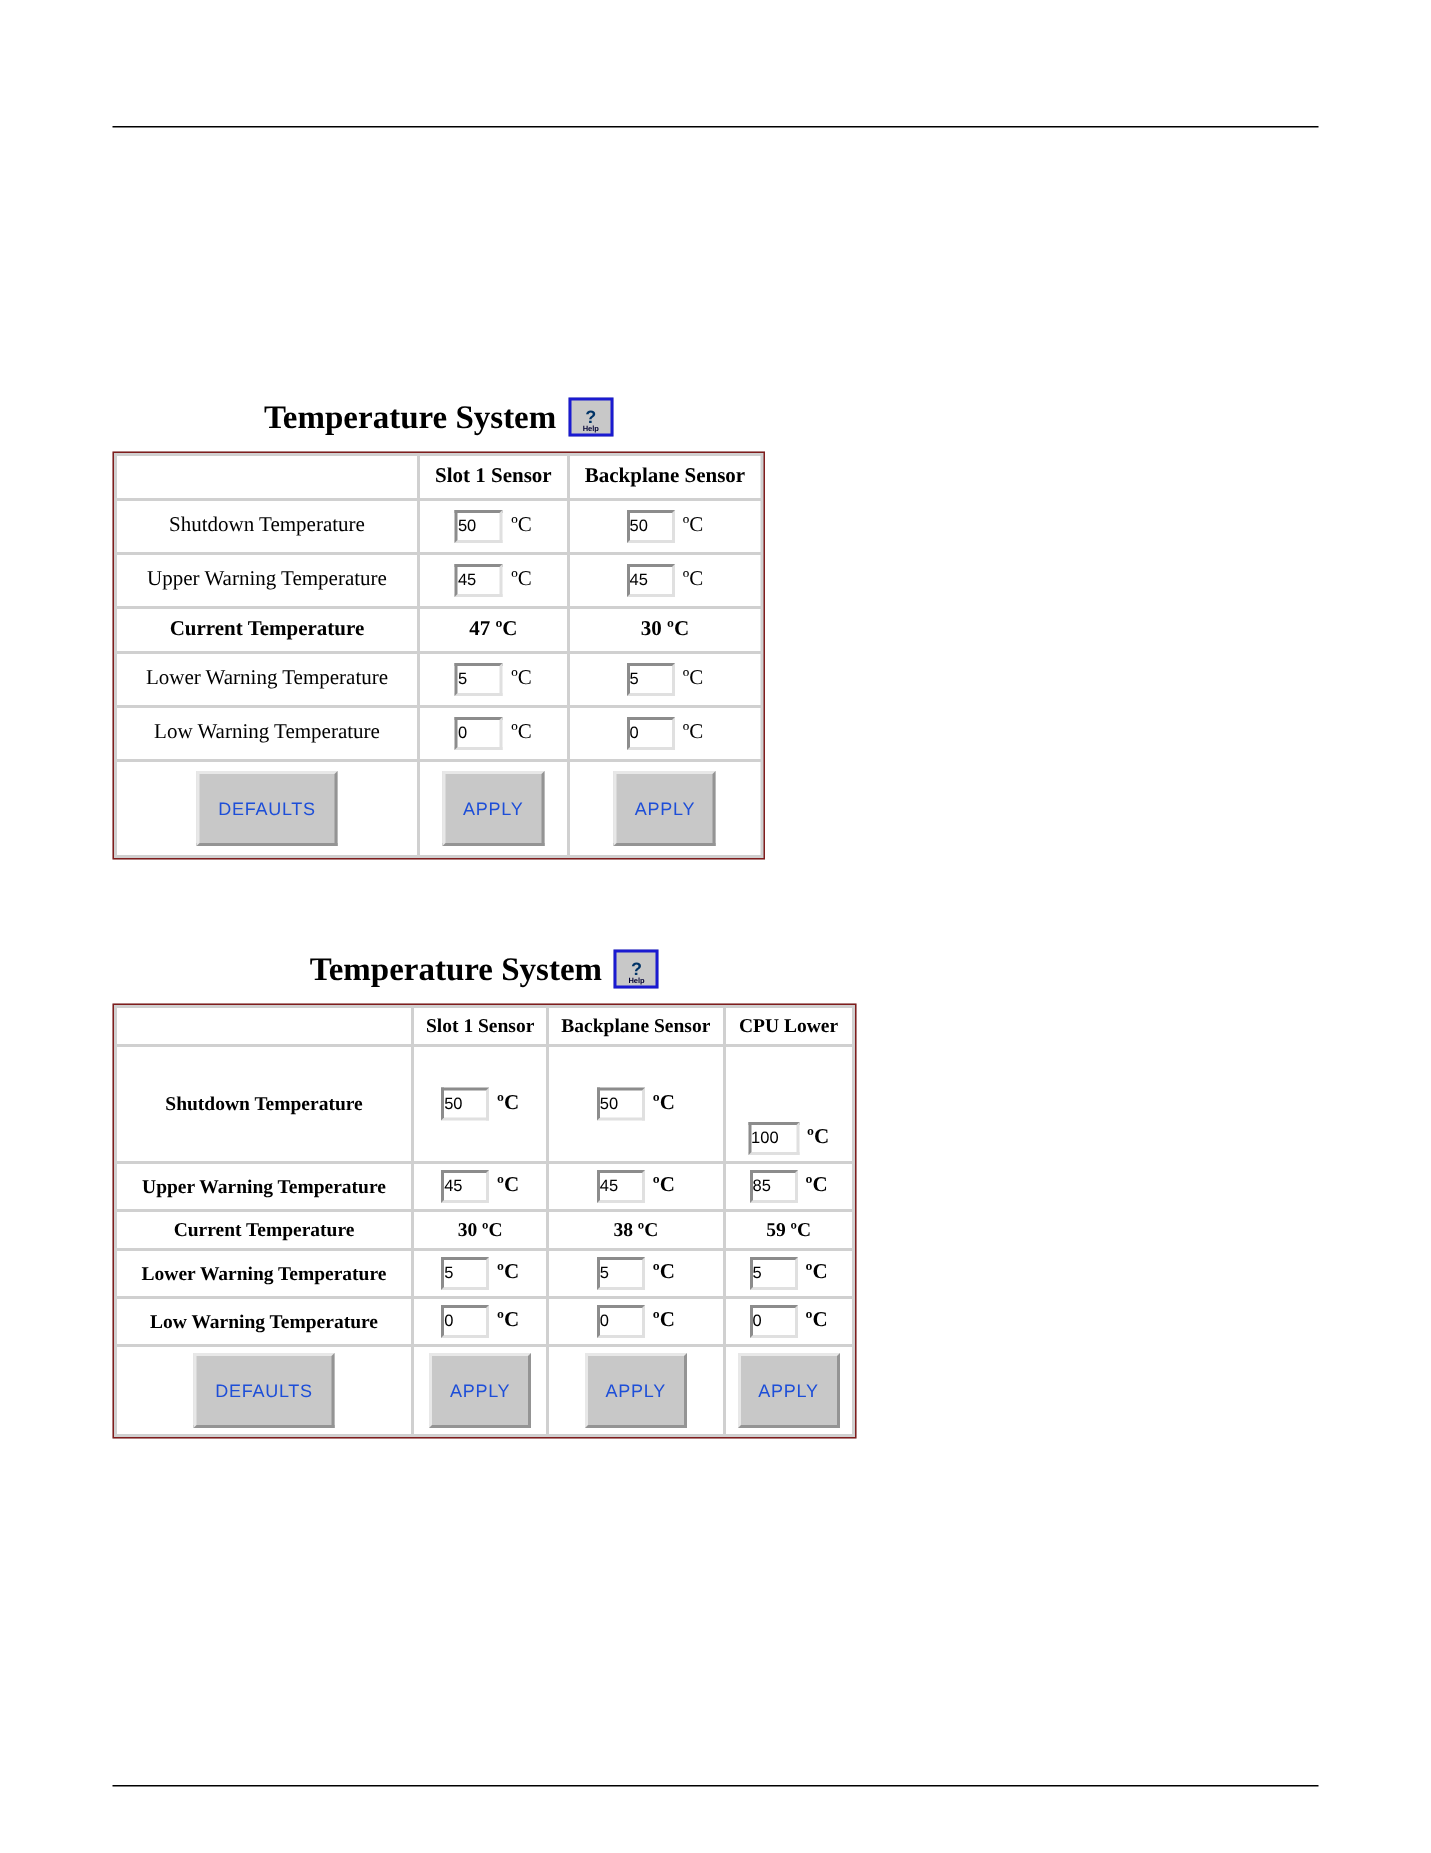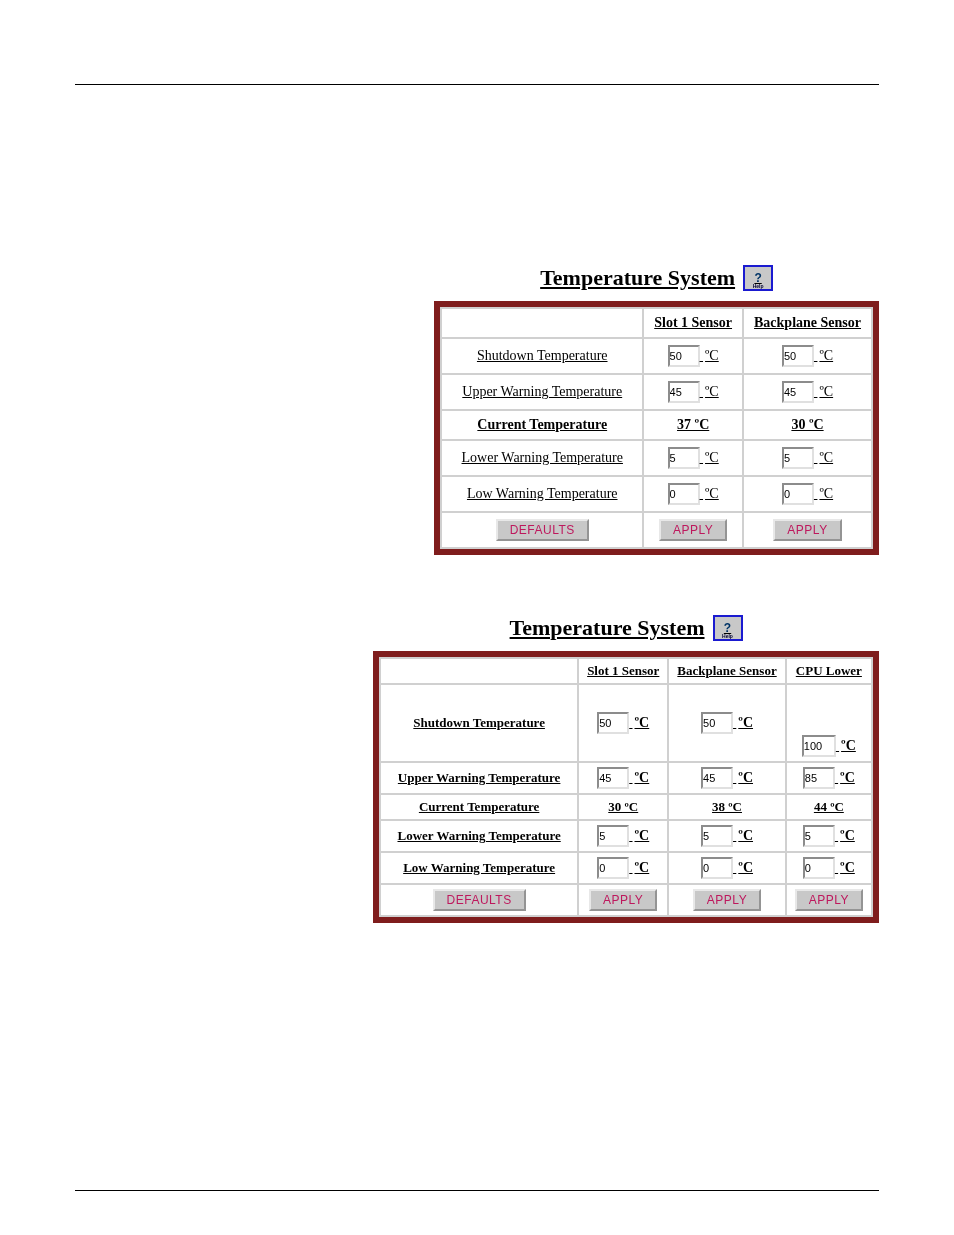--- a/index.html
+++ b/index.html
@@ -42,23 +42,22 @@
     margin: 4px 0 10px 0;
   }
   .caption {
     font-style: italic;
     font-size: 14px;
     margin: 6px 0 4px 0;
   }
 
   .panel-block {
     display: flex;
-    justify-content: flex-end;
+    justify-content: flex-start;
     margin-top: 4px;
-    text-decoration: underline;
   }
   .panel-inner {
     text-align: center;
   }
   .panel-title-row {
     display: flex;
     align-items: center;
     justify-content: center;
     gap: 8px;
     margin-bottom: 10px;
@@ -90,21 +89,21 @@
     transform: translateX(-50%);
     font-size: 5px;
     font-weight: bold;
     color: #003;
   }
 
   table.temp {
     border-collapse: separate;
     border-spacing: 2px;
     background: #d0d0d0;
-    border: 6px solid #7f1d1d;
+    border: 1px solid #7f1d1d;
     margin: 0 auto;
   }
   table.temp th, table.temp td {
     background: #ffffff;
     font-size: 14px;
     padding: 6px 10px;
     text-align: center;
     vertical-align: middle;
     font-family: "Times New Roman", Times, serif;
   }
@@ -145,22 +144,22 @@
     font-size: 14px;
     margin-left: 2px;
   }
 
   button.classic {
     font-family: Arial, sans-serif;
     font-size: 12px;
     letter-spacing: 0.5px;
     background: #c8c8c8;
     border: 2px outset #e8e8e8;
-    padding: 2px 12px;
-    color: #be185d;
+    padding: 16px 12px;
+    color: #1d4ed8;
     cursor: pointer;
   }
 
   .footer-bar {
     position: absolute;
     left: 75px;
     right: 75px;
     bottom: 40px;
     border-top: 1px solid #000;
     display: flex;
@@ -218,21 +217,21 @@
             <span class="unit">ºC</span>
           </td>
           <td class="val-cell">
             <input class="num-input" value="45" style="">
             <span class="unit">ºC</span>
           </td>
         </tr>
 
         <tr class="bold-row">
           <td class="row-label">Current Temperature</td>
-          <td>37 ºC</td>
+          <td>47 ºC</td>
           <td>30 ºC</td>
         </tr>
 
         <tr>
           <td class="row-label">Lower Warning Temperature</td>
           <td class="val-cell">
             <input class="num-input" value="5" style="">
             <span class="unit">ºC</span>
           </td>
           <td class="val-cell">
@@ -310,21 +309,21 @@
           <td class="val-cell">
             <input class="num-input" value="85" style="">
             <span class="unit">ºC</span>
           </td>
         </tr>
 
         <tr class="bold-row">
           <td class="row-label">Current Temperature</td>
           <td>30 ºC</td>
           <td>38 ºC</td>
-          <td>44 ºC</td>
+          <td>59 ºC</td>
         </tr>
 
         <tr class="bold-row">
           <td class="row-label">Lower Warning Temperature</td>
           <td class="val-cell">
             <input class="num-input" value="5" style="">
             <span class="unit">ºC</span>
           </td>
           <td class="val-cell">
             <input class="num-input" value="5" style="">

